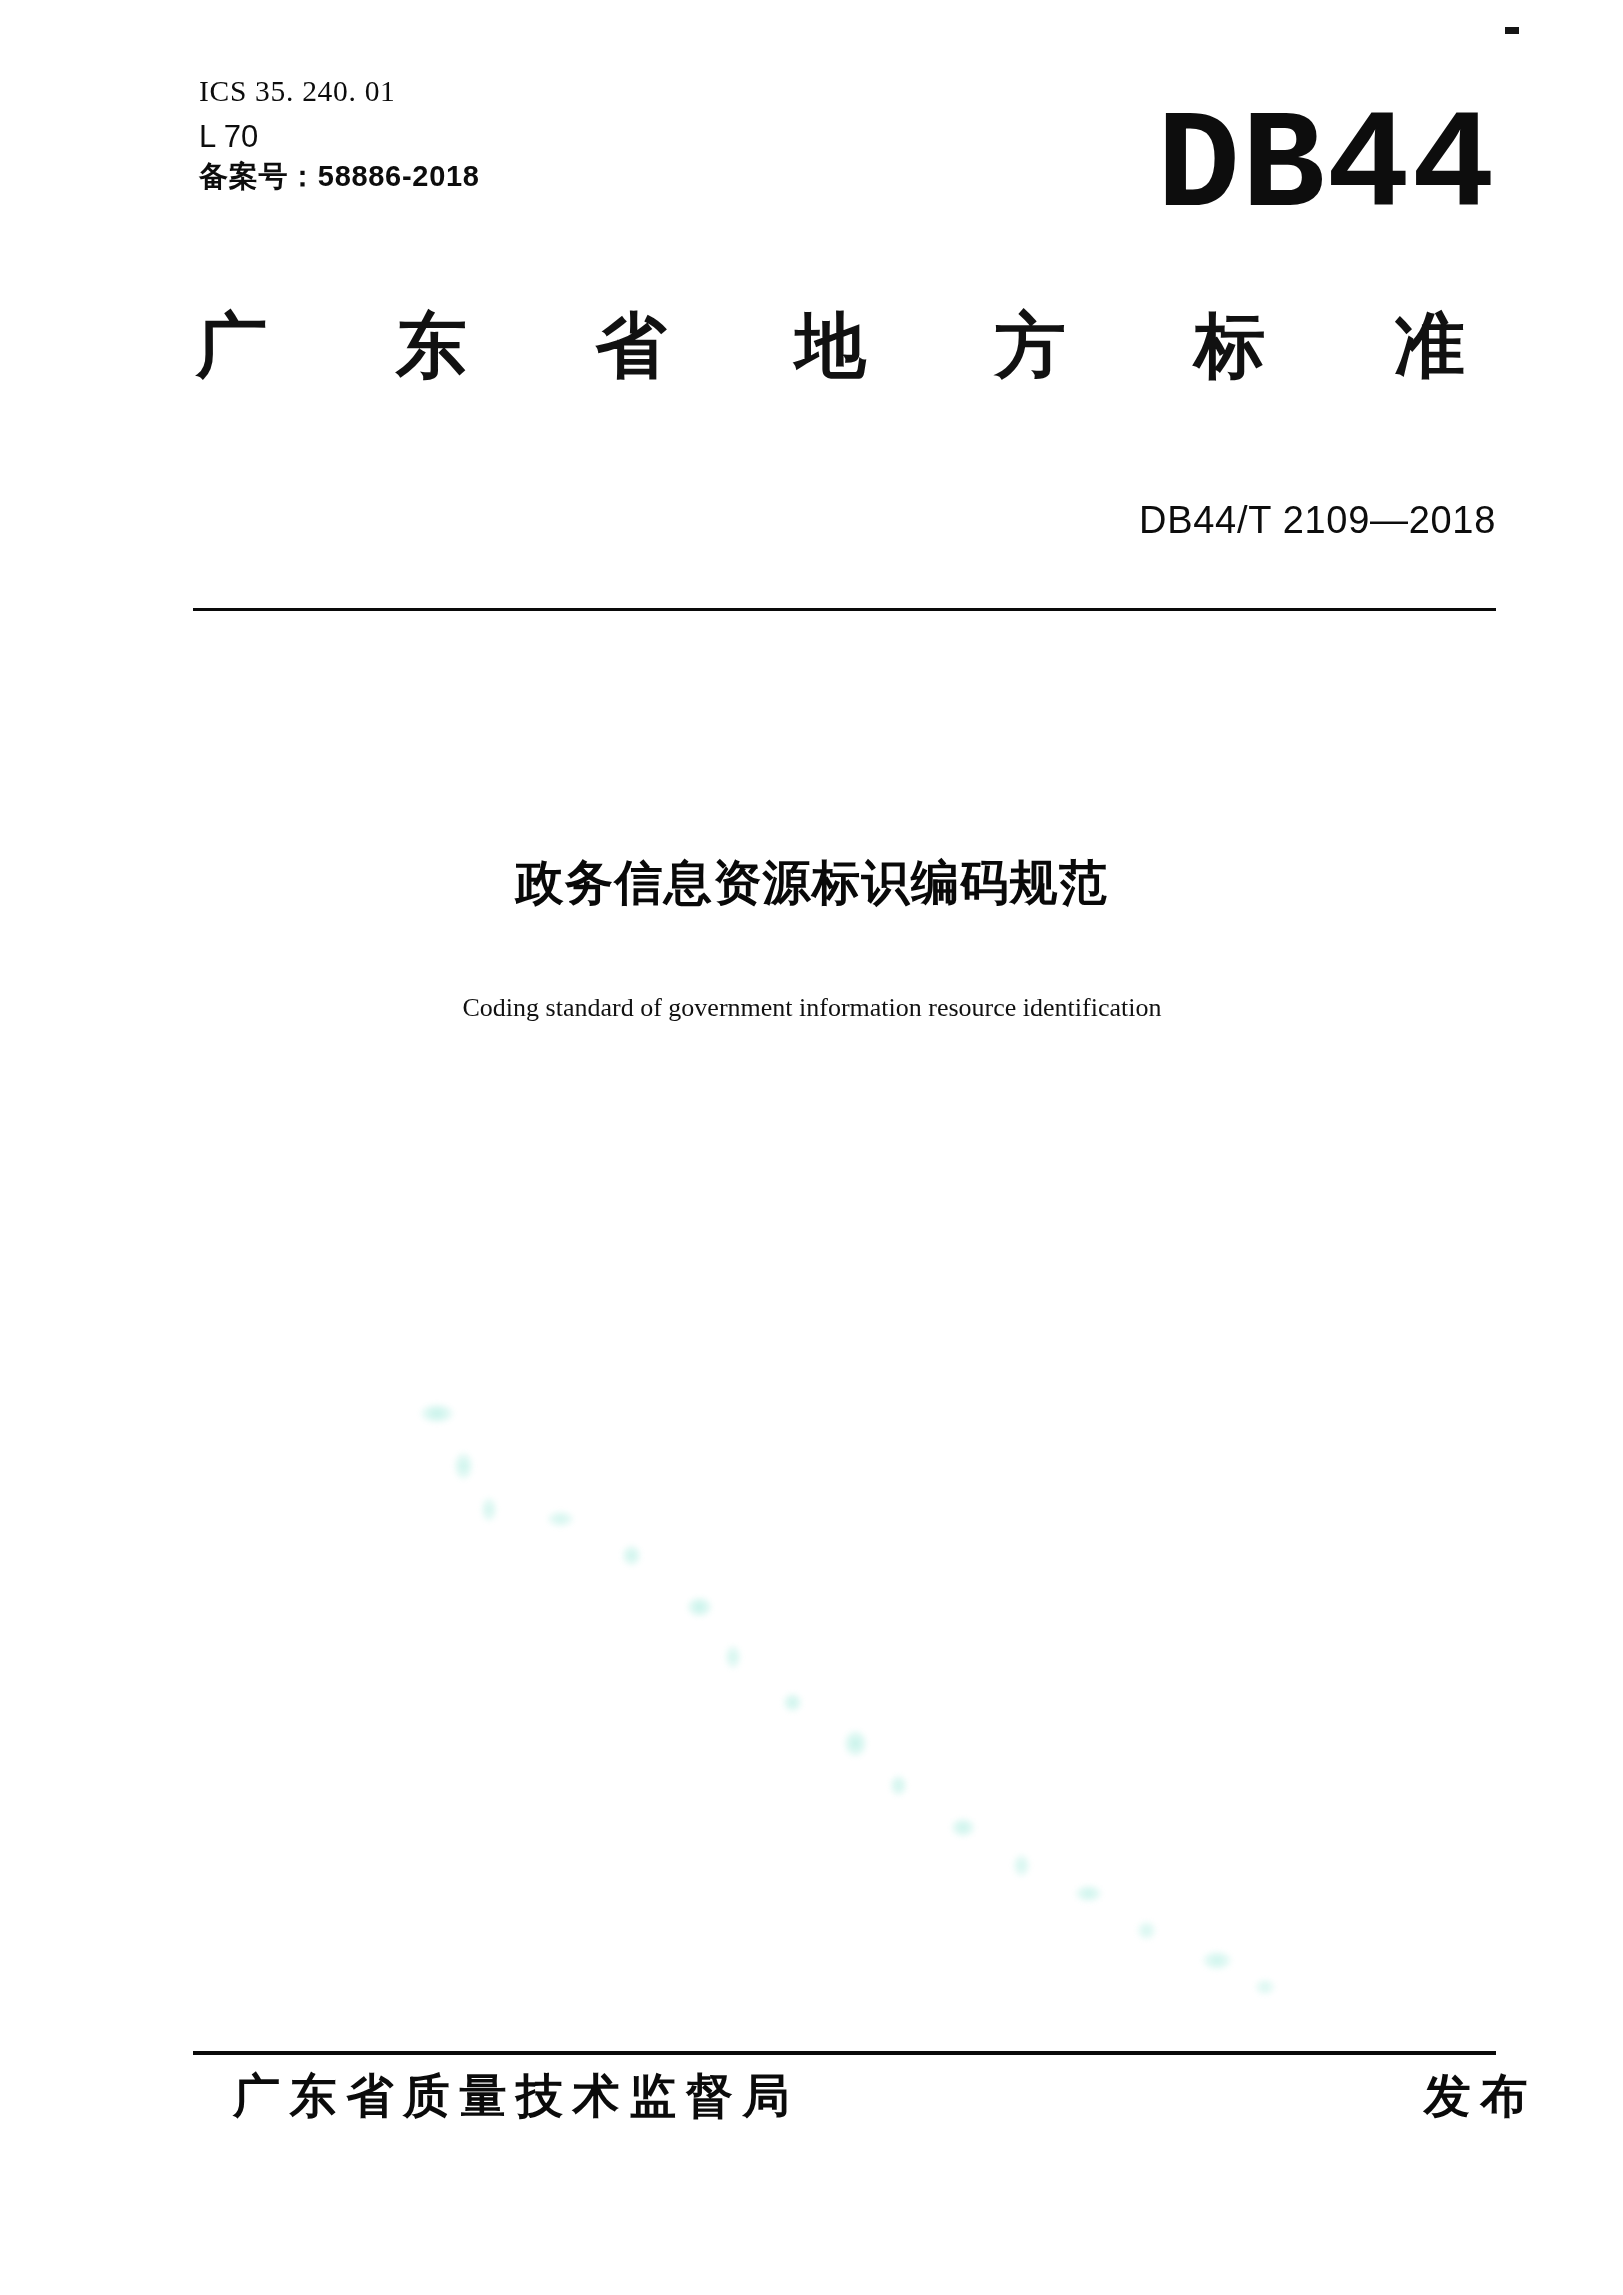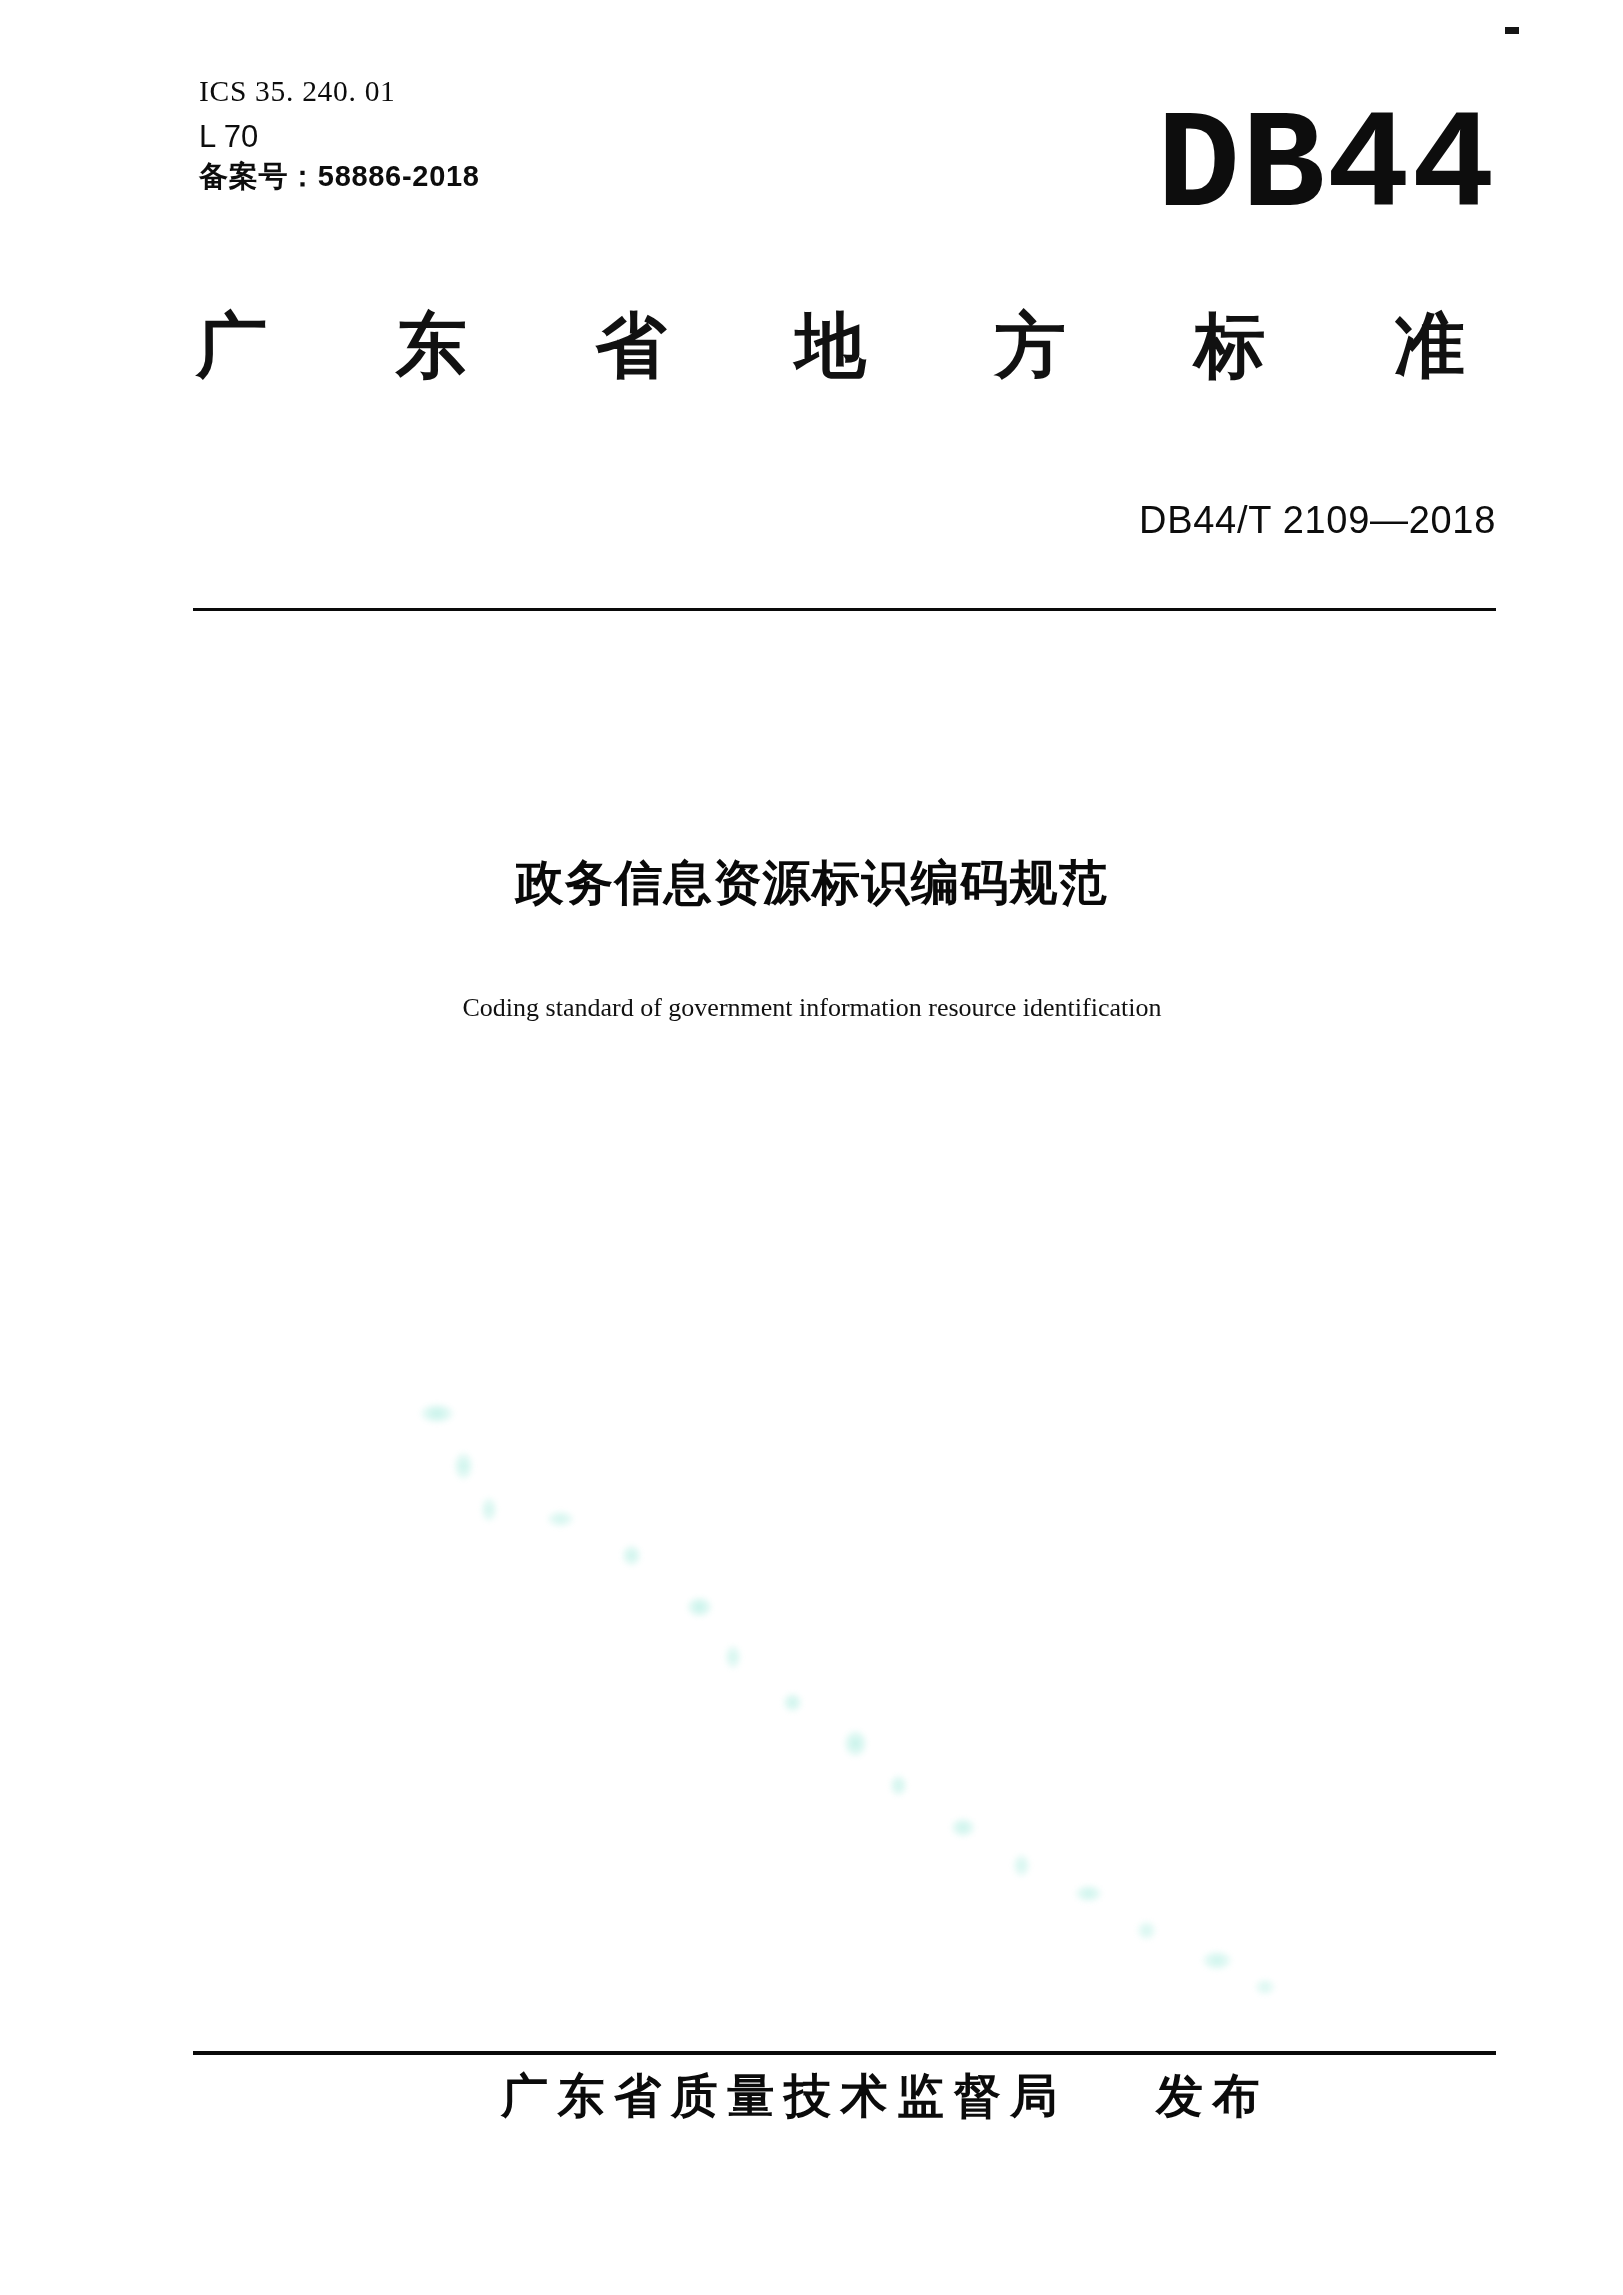--- a/index.html
+++ b/index.html
@@ -115,21 +115,21 @@
     justify-content: space-between;
     font-size: 36px;
     font-weight: 500;
     line-height: 1;
     white-space: nowrap;
   }
   .authority {
     position: absolute;
     left: 192px; right: 128px; top: 2072px;
     display: flex;
-    justify-content: center;
+    justify-content: space-between;
     align-items: baseline;
     gap: 89px;
     transform: translateX(41px);
     font-size: 47px;
     font-weight: 700;
     letter-spacing: 9.6px;
     line-height: 1;
     white-space: nowrap;
     color: #0b0b0b;
   }

